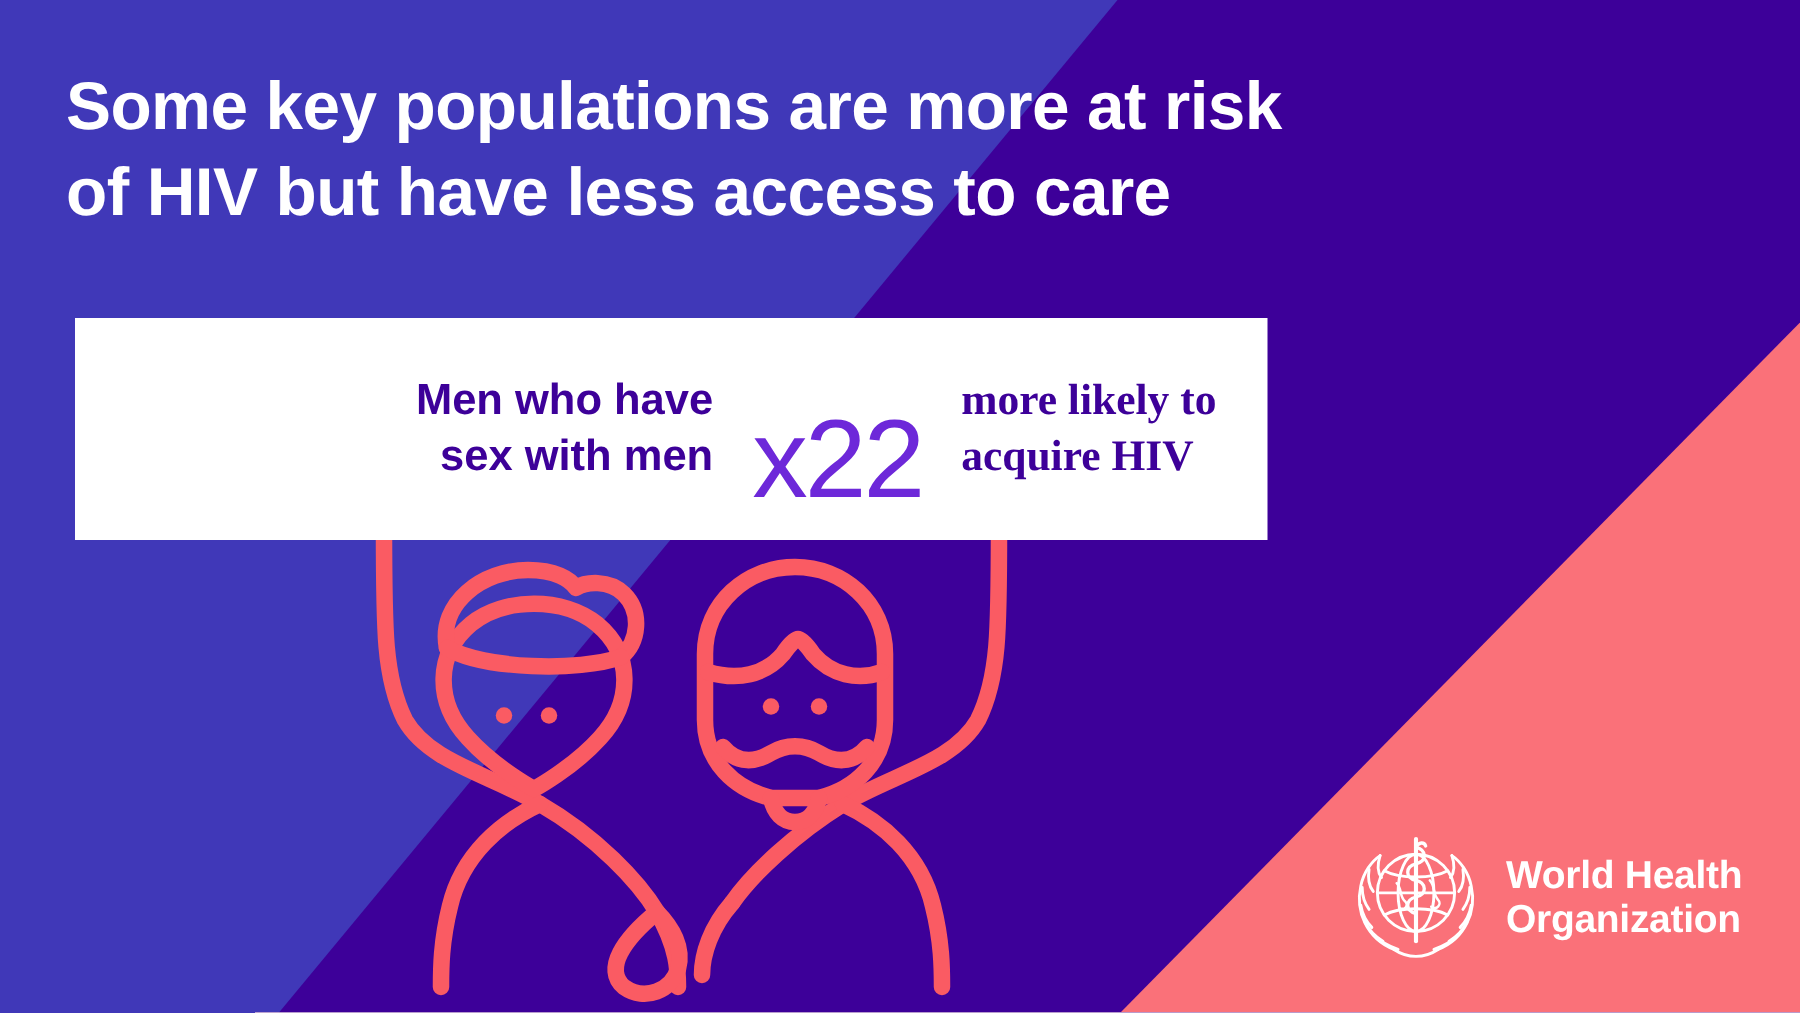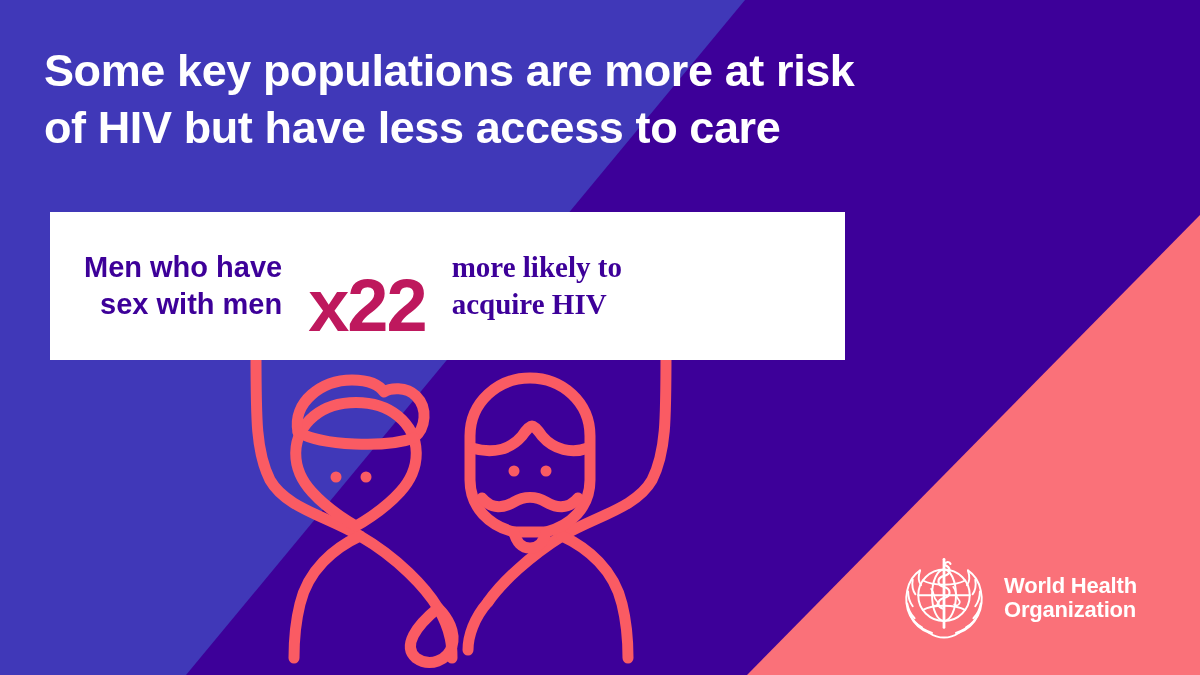--- a/index.html
+++ b/index.html
@@ -67,39 +67,39 @@
   
   .stat-card {
     position: absolute;
     left: 50px;
     top: 212px;
     width: 795px;
     height: 148px;
     background: #FFFFFF;
     display: flex;
     align-items: center;
-    justify-content: flex-start;
+    justify-content: flex-end;
     gap: 26px;
     box-sizing: border-box;
     padding: 0 34px;
   }
   .stat-left,
   .stat-right {
     color: #3D0099;
     font-size: 29px;
     font-weight: bold;
     line-height: 1.28;
     white-space: pre-line;
   }
   .stat-left  { text-align: right; }
   .stat-right { text-align: left; font-family: Liberation Serif, serif; }
   .stat-figure {
-    color: #be185d;
+    color: #6d28d9;
     font-size: 74px;
-    font-weight: bold;
+    font-weight: normal;
     line-height: 1;
     letter-spacing: -2px;
     white-space: nowrap;
     margin-top: 40px;
   }
 
   
   .who-logo {
     position: absolute;
     left: 898px;
@@ -109,21 +109,21 @@
     gap: 14px;
   }
   .who-emblem {
     width: 92px;
     height: 92px;
     flex: 0 0 auto;
   }
   .who-emblem svg { display: block; width: 100%; height: 100%; }
   .who-wordmark {
     color: #FFFFFF;
-    font-size: 22px;
+    font-size: 26px;
     font-weight: bold;
     line-height: 1.1;
     white-space: pre-line;
     letter-spacing: -0.2px;
   }
 </style>
 </head>
 <body>
 
 <div id="poster">

